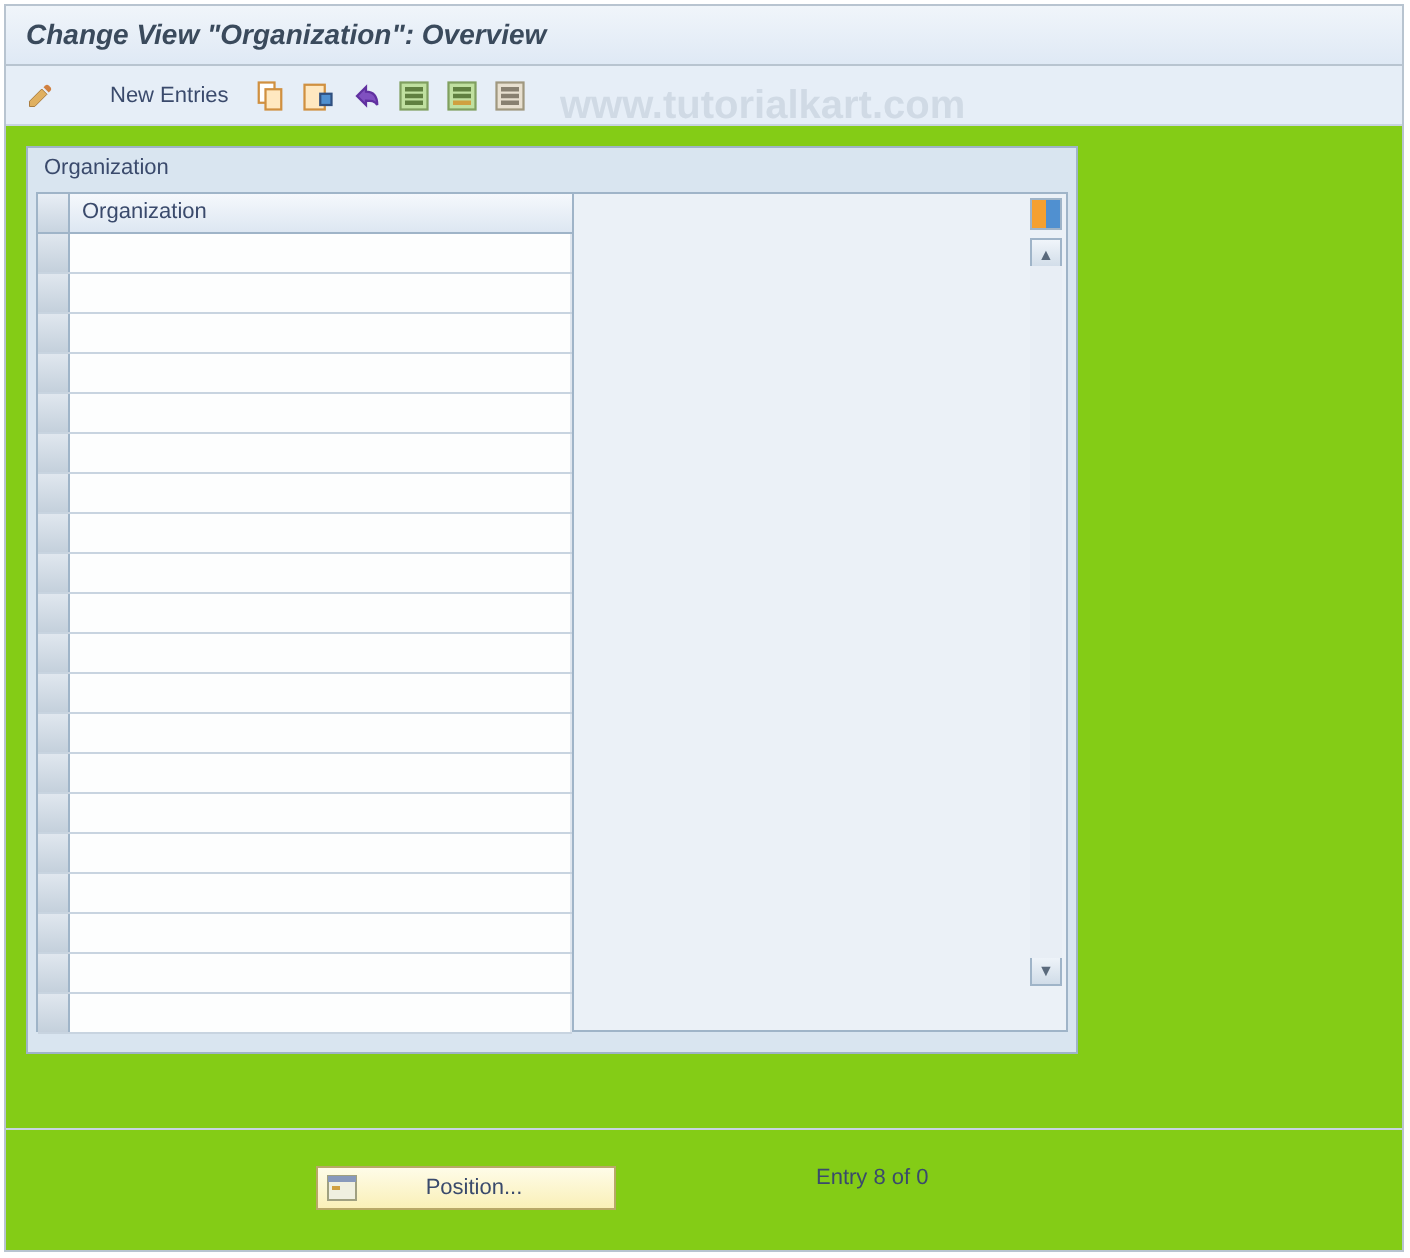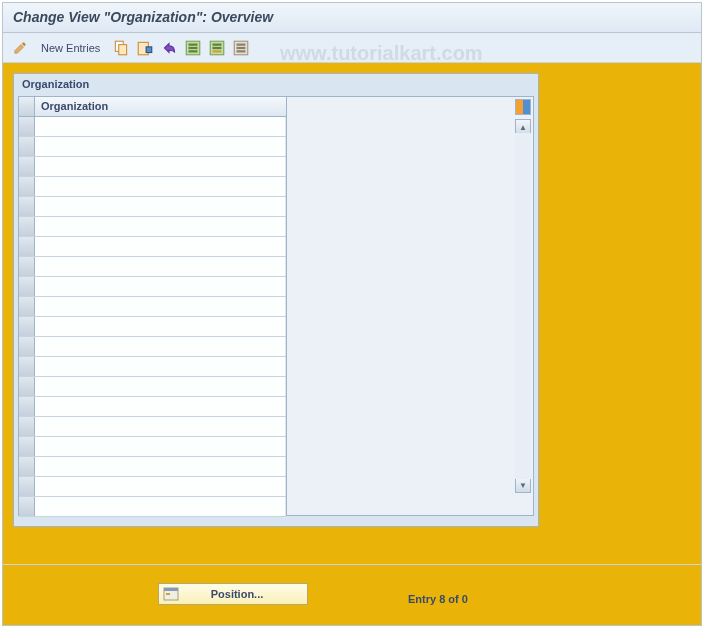--- a/index.html
+++ b/index.html
@@ -47,21 +47,21 @@
       align-items: center;
       justify-content: center;
       cursor: pointer;
     }
     .pencil { color: #c89040; font-size: 14px; }
     .new-entries-btn {
       color: #3a4a6c;
       font-size: 11px;
       padding: 2px 6px;
       cursor: pointer;
-      margin-left: 2px;
+      margin-left: 16px;
     }
     .tb-icon {
       width: 18px;
       height: 18px;
       display: inline-flex;
       align-items: center;
       justify-content: center;
       cursor: pointer;
       margin-left: 2px;
     }
@@ -69,25 +69,24 @@
       position: absolute;
       top: 42px;
       left: 280px;
       font-size: 20px;
       color: #d0dae5;
       font-weight: bold;
       pointer-events: none;
       z-index: 100;
     }
     .main-area {
-      background: #eab308;
+      background: #84cc16;
       padding: 10px;
       height: calc(100% - 60px);
       position: relative;
-      font-weight: bold;
     }
     .panel {
       border: 1px solid #9fb4c8;
       background: #d9e5f0;
       width: 526px;
       height: 454px;
       position: relative;
     }
     .panel-title {
       padding: 4px 8px;
@@ -201,21 +200,21 @@
       left: 0;
       right: 0;
       height: 1px;
       border-top: 1px solid #c8d4e0;
     }
     .footer {
       position: absolute;
       bottom: 20px;
       left: 155px;
       display: flex;
-      align-items: flex-end;
+      align-items: flex-start;
       gap: 100px;
     }
     .position-btn {
       width: 150px;
       height: 22px;
       background: linear-gradient(to bottom, #fefce8, #faf0b8);
       border: 1px solid #b8a868;
       display: flex;
       align-items: center;
       cursor: pointer;

